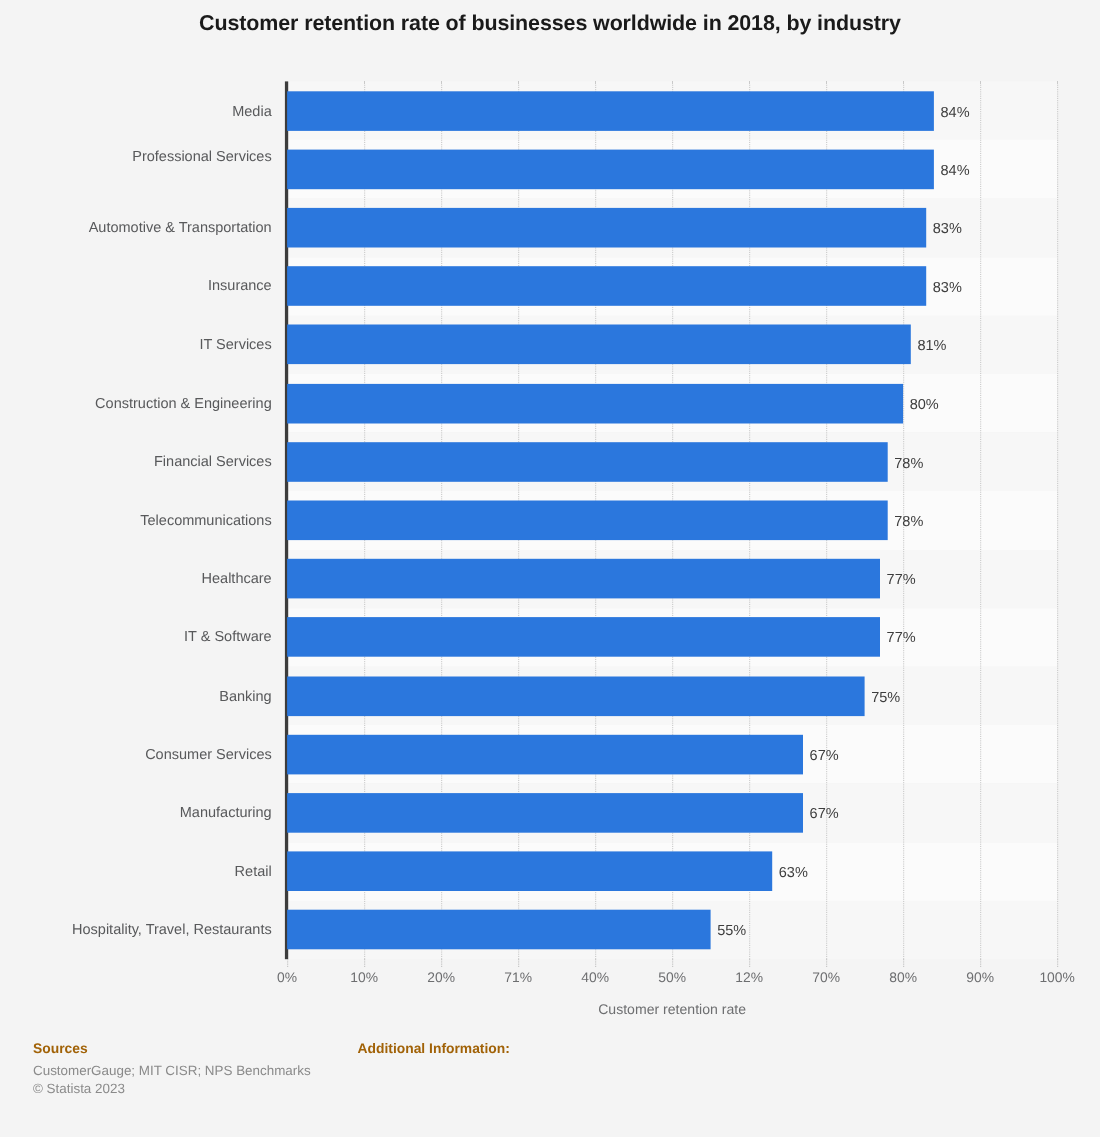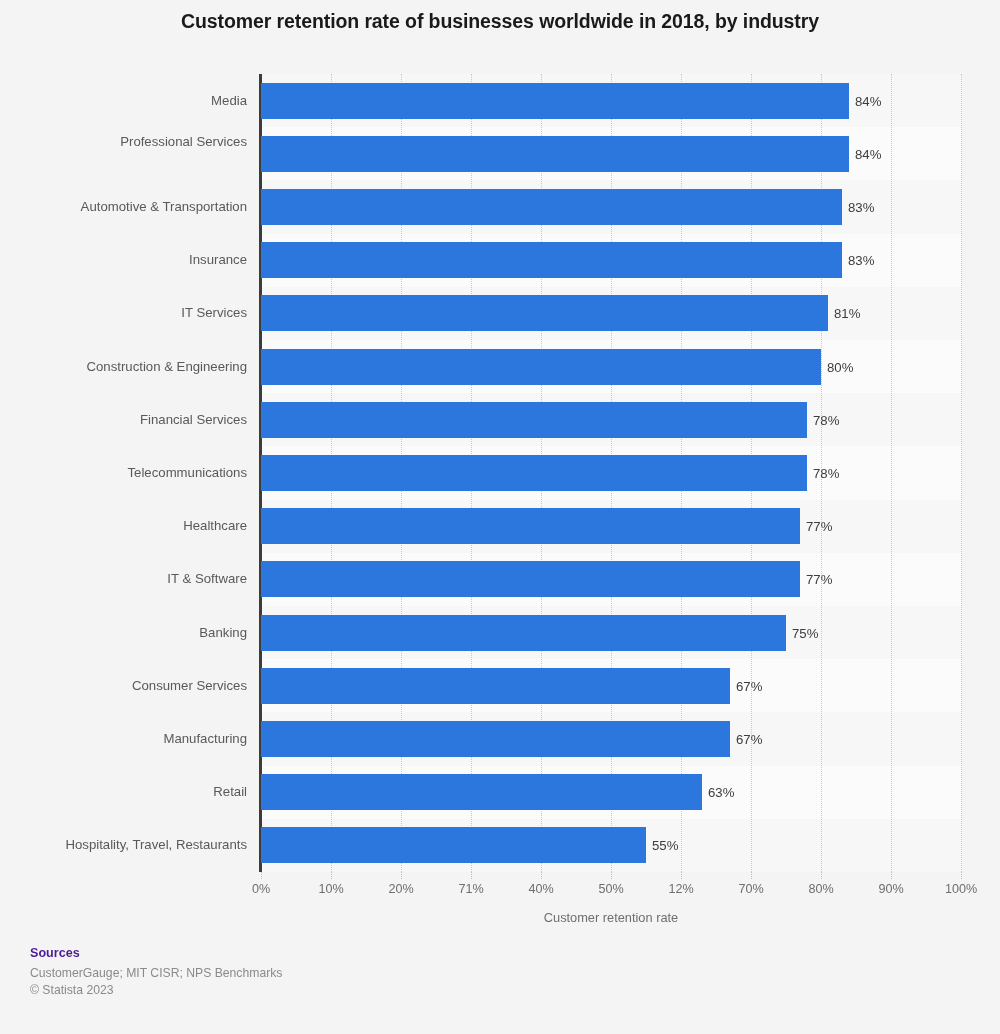--- a/index.html
+++ b/index.html
@@ -150,21 +150,21 @@
   }
   .footer-col {
     position: absolute;
     top: 0;
   }
   #footer-sources { left: 30px; }
   #footer-additional { left: 325px; }
   .footer-head {
     font-size: 12.6px;
     font-weight: bold;
-    color: #4c1d95;
+    color: #a16207;
     margin-bottom: 3px;
     line-height: 1.25;
   }
   .footer-line {
     font-size: 12.2px;
     color: #8a8a8a;
     line-height: 1.45;
     white-space: nowrap;
   }
 </style>
@@ -286,14 +286,15 @@
     <div class="x-tick-label" style="left: 961px;">100%</div>
   </div>
 
 <div id="footer">
   <div class="footer-col" id="footer-sources">
     <div class="footer-head">Sources</div>
     <div class="footer-line">CustomerGauge; MIT CISR; NPS Benchmarks</div>
     <div class="footer-line">© Statista 2023</div>
   </div>
   <div class="footer-col" id="footer-additional">
+    <div class="footer-head">Additional Information:</div>
   </div>
 </div>
 
 </body></html>

